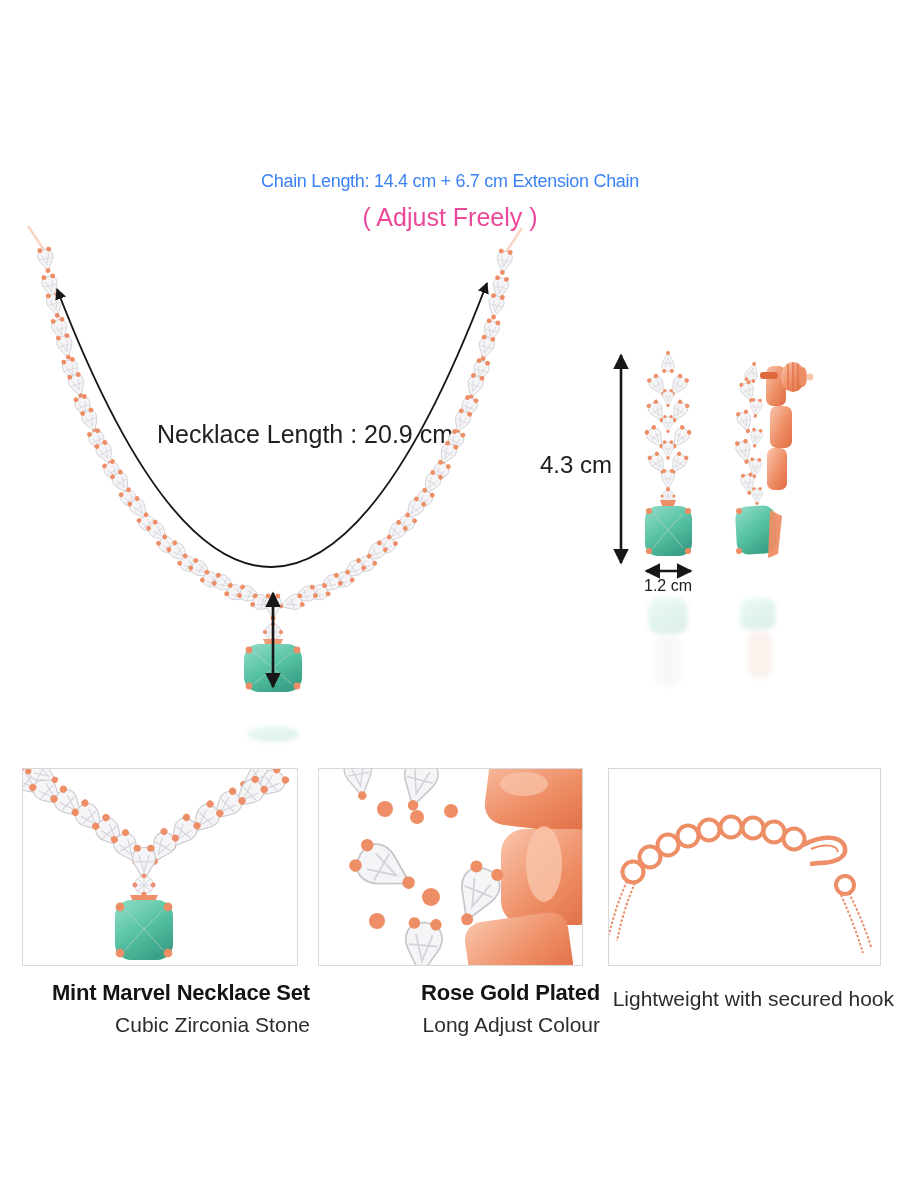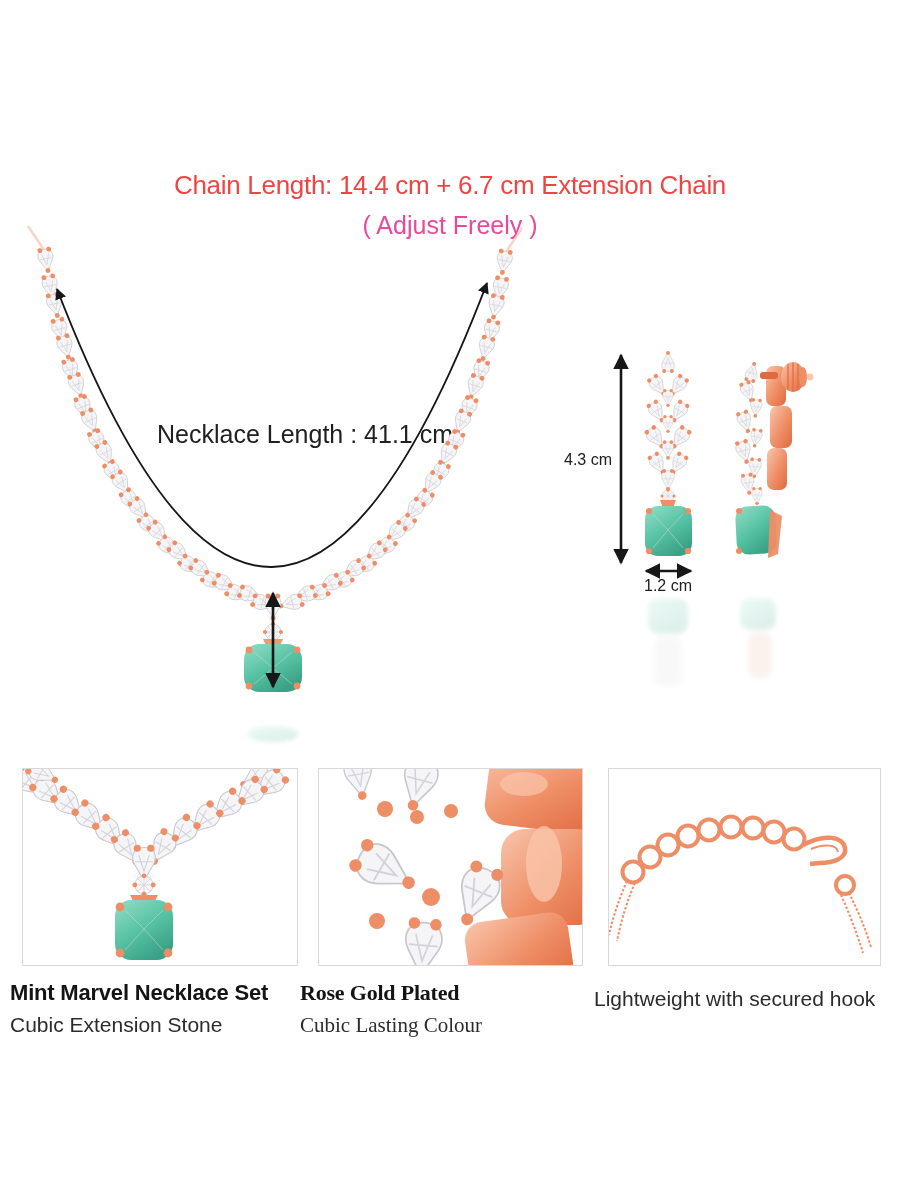--- a/index.html
+++ b/index.html
@@ -1,36 +1,36 @@
 <!DOCTYPE html>
 <html style="--rose-gold: #ee8e66; --rose-gold-light: #f9c5ab; --rose-gold-deep: #e06a40; --mint: #57c3a4; --mint-light: #93ddc8; --mint-deep: #3aa186; --crystal: #f5f5f7; --crystal-edge: #c6c6cc; --arrow: #171717; --text: #202020; --panel-border: #d8d8d8;"><head>
 <meta charset="utf-8">
 <style>
   html,body{margin:0;padding:0;background:#fff;}
   .stage{position:relative;width:900px;height:1200px;background:#fff;overflow:hidden;
          font-family:"Liberation Sans",sans-serif;color:#1c1c1c;}
   .abs{position:absolute;}
   .hdr{top:172px;left:0;width:900px;text-align:center;line-height:1.0;}
-  .hdr .l1{font-size:26px;letter-spacing:-0.3px;color:#ef4444;}
+  .hdr .l1{font-size:18px;letter-spacing:-0.3px;color:#3b82f6;}
   .hdr .l2{font-size:25px;margin-top:15px;color:#ec4899;}
   .lbl{white-space:nowrap;color:#202020;}
   .lbl-necklace{top:420px;left:155px;width:300px;text-align:center;font-size:25px;}
   .lbl-pendant{top:691px;left:123px;width:300px;text-align:center;font-size:24px;}
-  .lbl-eh{top:451px;left:500px;width:112px;text-align:right;font-size:16px;}
+  .lbl-eh{top:451px;left:500px;width:112px;text-align:right;font-size:24px;}
   .lbl-ew{top:577px;left:618px;width:100px;text-align:center;font-size:16px;}
   .panel{top:768px;height:198px;background:#fff;border:1px solid var(--panel-border,#d8d8d8);
          box-sizing:border-box;overflow:hidden;}
   .p1{left:22px;width:276px;}
   .p2{left:318px;width:265px;}
   .p3{left:608px;width:273px;}
-  .cap{text-align:left;white-space:nowrap;}
+  .cap{text-align:right;white-space:nowrap;}
   .cap .t{font-size:22px;font-weight:bold;letter-spacing:-0.2px;color:#141414;}
   .cap .s{font-size:21px;margin-top:7px;color:#2c2c2c;}
   .cap1{top:980px;left:10px;width:300px;}
-  .cap2{top:980px;left:300px;width:300px;font-family:Liberation Serif, serif;}
+  .cap2{top:980px;left:300px;width:300px;}
   .cap3{top:980px;left:594px;width:300px;}
   svg{display:block;}
   .crystal{fill:#f5f5f7;stroke:#c6c6cc;stroke-width:0.7;}
   .facet{fill:none;stroke:#d2d2d8;stroke-width:0.7;}
   .fill-rose{fill:var(--rose-gold,#ee8e66);}
   .stroke-rose{stroke:var(--rose-gold,#ee8e66);fill:none;}
   .arrow{stroke:#171717;fill:none;}
   .reflection{opacity:0.16;filter:blur(2px);}
   .stopMintA{stop-color:var(--mint-light,#93ddc8);} 
   .stopMintB{stop-color:var(--mint,#57c3a4);} 
@@ -42,21 +42,21 @@
 </head>
 <body>
 
 <div class="stage">
 
   <div class="abs hdr">
     <div class="l1">Chain Length: 14.4 cm + 6.7 cm Extension Chain</div>
     <div class="l2">( Adjust Freely )</div>
   </div>
 
-  <div class="abs lbl lbl-necklace">Necklace Length : 41.1 cm</div>
+  <div class="abs lbl lbl-necklace">Necklace Length : 20.9 cm</div>
   <div class="abs lbl lbl-eh">4.3 cm</div>
   <div class="abs lbl lbl-ew">1.2 cm</div>
 
   <svg id="jewelry-svg" class="abs" style="top:0;left:0" width="900" height="760" viewBox="0 0 900 760">
     <defs>
       <g id="pear">
         <path class="crystal" d="M-11,0 C-11,-7.5 -4.5,-9 0.5,-6.2 L11,0 L0.5,6.2 C-4.5,9 -11,7.5 -11,0 Z"></path>
         <path class="facet" d="M-6,-3.5 L5,0 L-6,3.5 M-1.5,-6 L-1.5,6"></path>
         <circle class="fill-rose" cx="-10.5" cy="-4.5" r="2.4"></circle>
         <circle class="fill-rose" cx="-10.5" cy="4.5" r="2.4"></circle>
@@ -298,23 +298,23 @@
         <path d="M18,112 C10,130 4,148 0,166"></path>
         <path d="M26,114 C18,132 12,152 8,172"></path>
         <path d="M240,124 C248,140 256,158 262,178"></path>
         <path d="M232,126 C240,144 248,164 254,184"></path>
       </g>
     </svg>
   </div>
 
   <div class="abs cap cap1">
     <div class="t">Mint Marvel Necklace Set</div>
-    <div class="s">Cubic Extension Stone</div>
+    <div class="s">Cubic Zirconia Stone</div>
   </div>
   <div class="abs cap cap2">
     <div class="t">Rose Gold Plated</div>
-    <div class="s">Cubic Lasting Colour</div>
+    <div class="s">Long Adjust Colour</div>
   </div>
   <div class="abs cap cap3">
     <div class="s">Lightweight with secured hook</div>
   </div>
 
 </div>
 
 </body></html>

